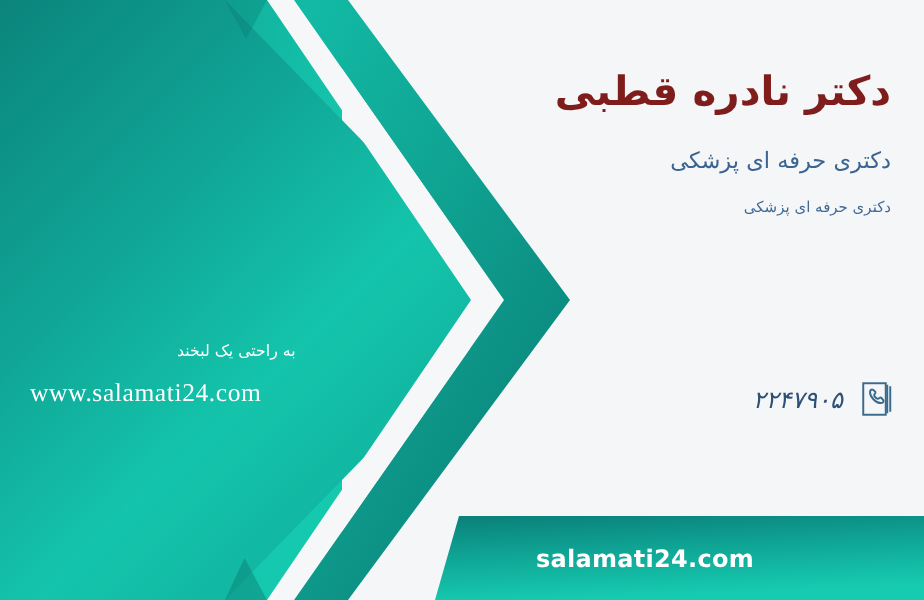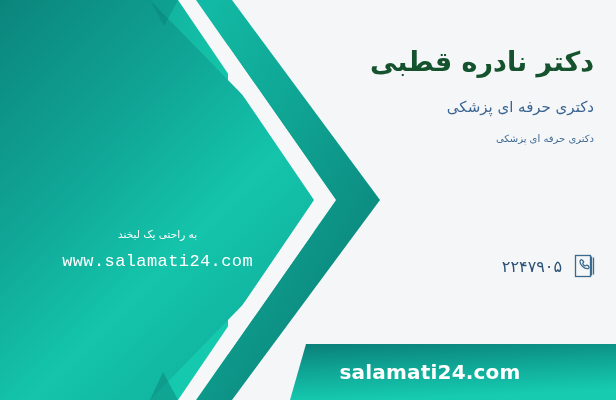--- a/index.html
+++ b/index.html
@@ -29,44 +29,43 @@
     left:18px;top:112px;
     width:215px;height:165px;
     pointer-events:none;
   }
   .logo svg{display:block;overflow:visible;}
 
   .logo-url{
     position:absolute;
     left:20px;top:252px;
     width:205px;
-    text-align:right;
+    text-align:left;
     color:#ffffff;
     font-size:17px;
     letter-spacing:.4px;
-    font-family:Liberation Mono, monospace;
+    font-family:Liberation Serif, serif;
     direction:ltr;
-    margin-left:28px;
   }
   .logo-tag{
     position:absolute;
     left:118px;top:228px;
     width:105px;
     text-align:left;
     color:#ffffff;
     font-size:10.5px;
     direction:rtl;
     letter-spacing:.5px;
   }
 
   
   .doc-name{
     position:absolute;
     right:22px;top:46px;
-    color:#14532d;
+    color:#7f1d1d;
     font-size:27px;
     font-weight:bold;
     direction:rtl;
     text-align:right;
     white-space:nowrap;
   }
   .doc-spec{
     position:absolute;
     right:22px;top:98px;
     color:#3a6491;
@@ -94,21 +93,21 @@
     gap:10px;
   }
   .info-phone{ right:18px; top:252px; }
   .info-addr { right:18px; top:293px; }
 
   .info-text{
     color:#2e5178;
     white-space:nowrap;
     text-align:right;
   }
-  .info-phone .info-text{ font-size:16px; letter-spacing:1px; }
+  .info-phone .info-text{ font-size:16px; letter-spacing:1px;font-style:italic; }
   .info-addr  .info-text{ font-size:10px; }
 
   .icon-box{
     width:26px;height:28px;
     flex:0 0 26px;
     display:flex;align-items:center;justify-content:center;
   }
   .icon-box svg{display:block;}
 
   
@@ -117,21 +116,21 @@
     left:280px;top:344px;
     width:336px;height:56px;
     overflow:hidden;
   }
   .bottombar svg{display:block;}
   .bottombar-label{
     position:absolute;
     left:0;top:0;width:336px;height:56px;
     display:flex;align-items:center;justify-content:center;
     color:#ffffff;
-    font-size:20px;
+    font-size:16px;
     font-weight:bold;
     letter-spacing:.2px;
     direction:ltr;
     padding-right:36px;
     box-sizing:border-box;
   }
 </style>
 </head>
 <body>
 

